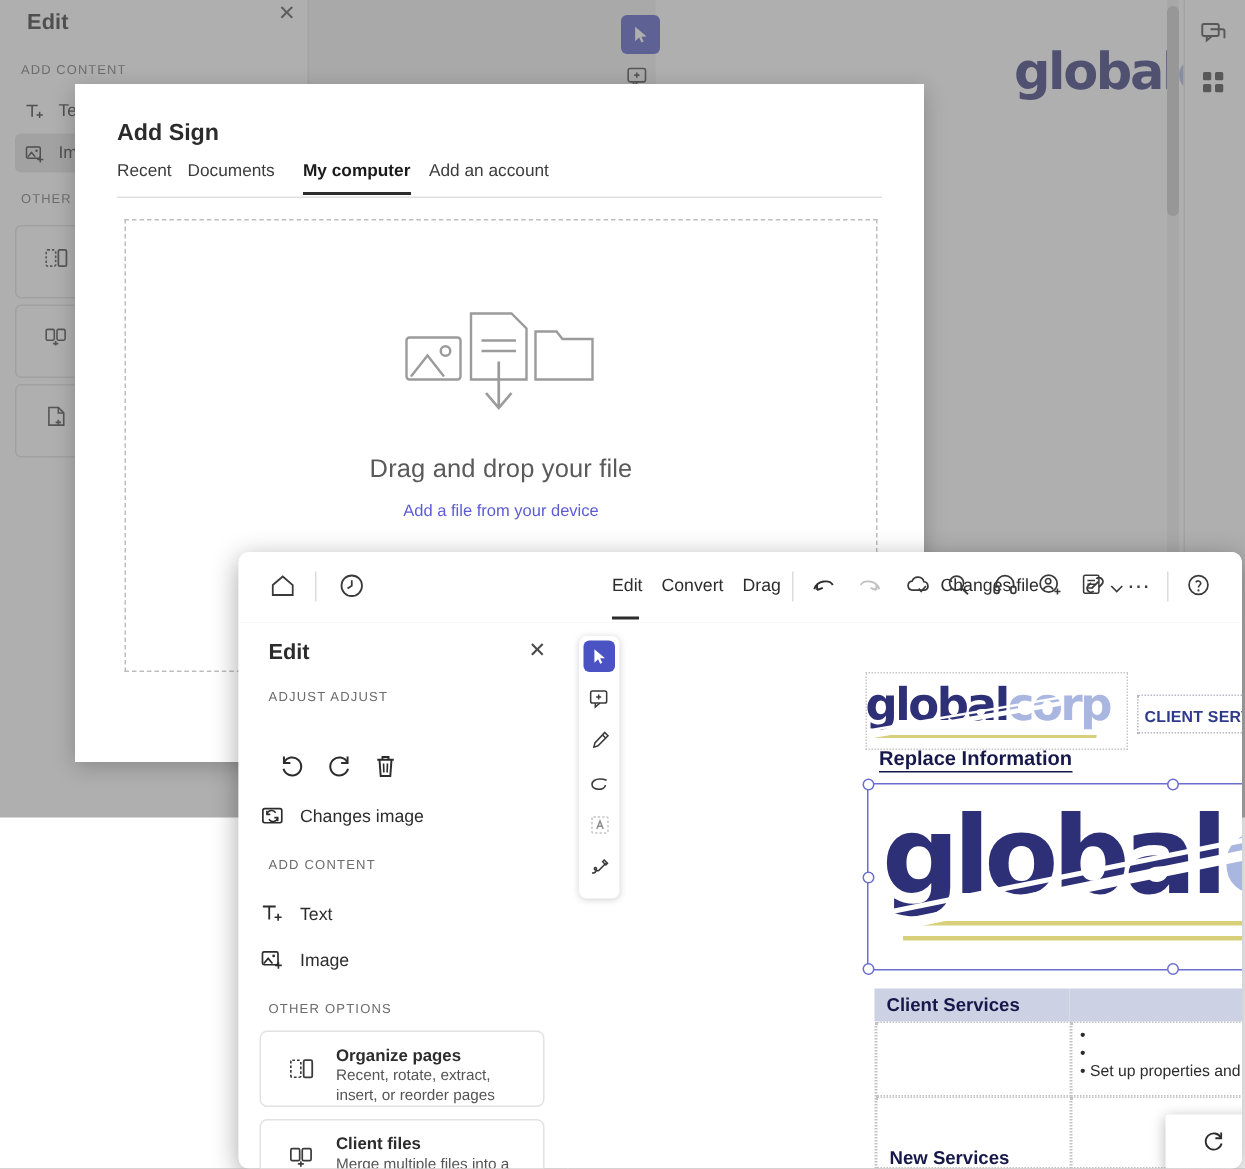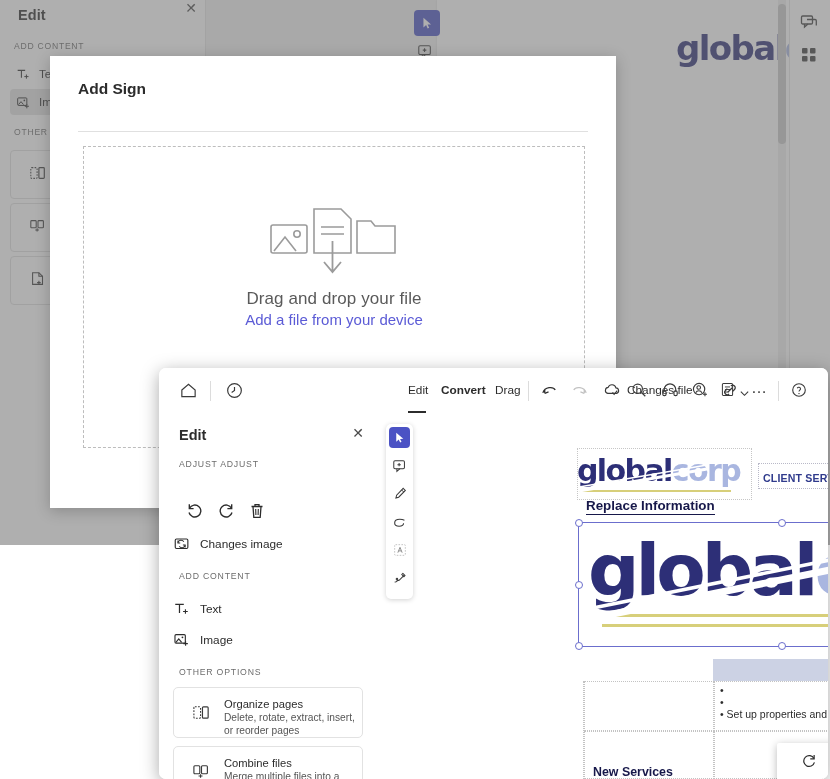--- a/index.html
+++ b/index.html
@@ -39,22 +39,22 @@
 
   
   #modal{position:absolute;left:50px;top:56px;width:566px;height:452px;background:#ffffff;box-shadow:0 3px 14px rgba(0,0,0,.22);}
   #modal-title{position:absolute;left:28px;top:24px;font-size:15.5px;font-weight:bold;color:#2c2c2c;}
   #modal-tabs{position:absolute;left:28px;top:52px;width:510px;height:28px;}
   .mtab{position:absolute;top:0;font-size:11.5px;color:#3c3c3c;padding-bottom:8px;white-space:nowrap;}
   .mtab.active{font-weight:bold;color:#1a1a1a;border-bottom:2px solid #2c2c2c;}
   #modal-tabs-rule{position:absolute;left:28px;top:75px;width:510px;height:1px;background:#e0e0e0;}
   #dropzone{position:absolute;left:33px;top:90px;width:500px;height:300px;border:1px dashed #bdbdbd;}
   #dz-inner{position:absolute;left:0;right:0;top:56px;display:flex;flex-direction:column;align-items:center;}
-  #dz-title{margin-top:8px;font-size:17px;color:#5a5a5a;letter-spacing:.1px;}
-  #dz-link{margin-top:2px;font-size:15px;color:#5b5bd6;}
+  #dz-title{margin-top:22px;font-size:17px;color:#5a5a5a;letter-spacing:.1px;}
+  #dz-link{margin-top:12px;font-size:11px;color:#5b5bd6;}
 
   
   #fg-window{
     position:absolute;left:159px;top:368px;width:669px;height:411px;background:#ffffff;
     border-radius:7px;overflow:hidden;
     box-shadow:0 4px 18px rgba(0,0,0,.34);
   }
   #fg-topbar{position:absolute;left:0;top:0;width:669px;height:47px;background:#ffffff;border-bottom:1px solid #e8e8e8;}
   .tb-ic{position:absolute;top:13px;}
   .tb-txt{position:absolute;top:15px;font-size:11.8px;color:#2c2c2c;white-space:nowrap;}
@@ -64,21 +64,21 @@
 
   #fg-left-panel{position:absolute;left:0;top:47px;width:219px;height:364px;background:#ffffff;border-right:1px solid #e8e8e8;}
   #fg-panel-title{position:absolute;left:20px;top:12px;font-size:14.5px;font-weight:bold;color:#2c2c2c;}
   #fg-panel-close{position:absolute;right:14px;top:10px;font-size:14px;color:#4a4a4a;}
   .fg-sec{position:absolute;left:20px;font-size:8.7px;letter-spacing:.8px;color:#6c6c6c;}
   .fg-adjust-ic{position:absolute;top:86px;}
   .fg-item{position:absolute;left:14px;display:flex;align-items:center;height:24px;}
   .fg-item .lbl{font-size:11.8px;color:#2c2c2c;margin-left:9px;}
   .fg-card{position:absolute;left:14px;width:190px;border:1px solid #e2e2e2;border-radius:5px;background:#fff;box-sizing:border-box;}
   .fg-card .cic{position:absolute;left:18px;top:15px;}
-  .fg-card .ct{position:absolute;left:50px;top:10px;font-size:11.2px;font-weight:normal;color:#2c2c2c;}
+  .fg-card .ct{position:absolute;left:50px;top:10px;font-size:11.2px;font-weight:bold;color:#2c2c2c;}
   .fg-card .cd{position:absolute;left:50px;top:24px;font-size:10.2px;color:#555;line-height:12.5px;width:132px;}
 
   #fg-doc{position:absolute;left:219px;top:47px;width:450px;height:364px;background:#ffffff;overflow:hidden;}
   #fg-vtoolbar{position:absolute;left:8px;top:9px;width:27px;height:175px;background:#ffffff;border-radius:5px;box-shadow:0 1px 5px rgba(0,0,0,.18);}
   .vt{position:absolute;left:3px;width:21px;height:21px;display:flex;align-items:center;justify-content:center;border-radius:4px;}
   .vt.active{background:#4b52c4;}
 
   
   #doc-logo-small{position:absolute;left:199px;top:38px;}
   #doc-csa{position:absolute;left:385px;top:57px;font-size:10.6px;font-weight:bold;color:#2f3a8c;letter-spacing:.15px;white-space:nowrap;}
@@ -205,20 +205,26 @@
       </span>
     </div>
   </div>
 </div>
 
 <div id="dim"></div>
 
 <div id="modal">
   <div id="modal-title">Add Sign</div>
 
+  <div id="modal-tabs">
+    <div class="mtab" style="left:0;">Recent</div>
+    <div class="mtab" style="left:47px;">Documents</div>
+    <div class="mtab active" style="left:124px;">My computer</div>
+    <div class="mtab" style="left:208px;">Add an account</div>
+  </div>
   <div id="modal-tabs-rule"></div>
 
   <div id="dropzone">
     <div id="dz-inner">
       <svg width="130" height="78" viewBox="0 0 130 78">
 
         <g>
           <rect x="2" y="22" width="36" height="28" rx="2" fill="none" stroke="#9b9b9b" stroke-width="1.6"></rect>
           <circle cx="28" cy="31" r="3.2" fill="none" stroke="#9b9b9b" stroke-width="1.6"></circle>
           <path d="M5 48 L16 34 L27 48" fill="none" stroke="#9b9b9b" stroke-width="1.6"></path>
@@ -251,21 +257,21 @@
     <div class="tb-div" style="left:51px;"></div>
     <div class="tb-ic" style="left:66px;">
       <svg width="19" height="19" viewBox="0 0 20 20">
         <circle cx="10" cy="10" r="7.2" fill="none" stroke="#3a3a3a" stroke-width="1.25"></circle>
         <path d="M10 6.2 L10 10 L7 12" fill="none" stroke="#3a3a3a" stroke-width="1.25"></path>
       </svg>
     </div>
 
     <div class="tb-txt active" style="left:249px;">Edit</div>
     <div id="tb-edit-underline"></div>
-    <div class="tb-txt" style="left:282px;font-weight:bold;">Convert</div>
+    <div class="tb-txt" style="left:282px;">Convert</div>
     <div class="tb-txt" style="left:336px;">Drag</div>
 
     <div class="tb-div" style="left:369px;"></div>
 
     <div class="tb-ic" style="left:381px;">
       <svg width="19" height="19" viewBox="0 0 20 20">
         <path d="M5 9 L5 13 M3 12.5 C5 6 14 5.5 16 9.5" fill="none" stroke="#2f2f2f" stroke-width="1.35"></path>
         <path d="M5 13 L9 11.5" fill="none" stroke="#2f2f2f" stroke-width="1.35"></path>
       </svg>
     </div>
@@ -396,32 +402,32 @@
     <div class="fg-sec" style="top:252px;">OTHER OPTIONS</div>
 
     <div class="fg-card" style="top:272px;height:51px;">
       <span class="cic">
         <svg width="19" height="19" viewBox="0 0 20 20">
           <rect x="2" y="4" width="7" height="12" rx="1" fill="none" stroke="#3a3a3a" stroke-width="1.15" stroke-dasharray="1.9 1.4"></rect>
           <rect x="11" y="4" width="6" height="12" rx="1" fill="none" stroke="#3a3a3a" stroke-width="1.25"></rect>
         </svg>
       </span>
       <span class="ct">Organize pages</span>
-      <span class="cd">Delete, rotate, extract, insert, or reorder pages</span>
+      <span class="cd">Recent, rotate, extract, insert, or reorder pages</span>
     </div>
 
     <div class="fg-card" style="top:331px;height:51px;">
       <span class="cic">
         <svg width="19" height="19" viewBox="0 0 20 20">
           <rect x="2" y="4" width="6.2" height="8.4" rx="1" fill="none" stroke="#3a3a3a" stroke-width="1.2"></rect>
           <rect x="10" y="4" width="6.2" height="8.4" rx="1" fill="none" stroke="#3a3a3a" stroke-width="1.2"></rect>
           <path d="M9 12.8 L9 16.6 M6.9 14.7 L11.1 14.7" stroke="#3a3a3a" stroke-width="1.2"></path>
         </svg>
       </span>
-      <span class="ct">Combine files</span>
+      <span class="ct">Client files</span>
       <span class="cd">Merge multiple files into a</span>
     </div>
   </div>
 
   <div id="fg-doc">
 
     <div class="dotted-ph" style="left:199px;top:33px;width:175px;height:52px;"></div>
     <div id="doc-csa-box"></div>
 
     <div id="doc-logo-small">
@@ -451,20 +457,23 @@
       <div class="handle" style="left:199px;top:-4px;"></div>
 
       <div class="handle" style="left:-4px;top:58px;"></div>
 
       <div class="handle" style="left:-4px;bottom:-4px;"></div>
       <div class="handle" style="left:199px;bottom:-4px;"></div>
 
     </div>
 
     <div id="doc-services-row"></div>
+    <div id="doc-services-hdr">
+      <span class="t">Client Services</span>
+    </div>
 
     <div id="doc-table-body">
       <div class="tcell" style="left:0;top:0;width:130px;height:50px;"></div>
       <div class="tcell" style="left:130px;top:0;width:295px;height:50px;"></div>
       <div class="tcell" style="left:0;top:50px;width:130px;height:48px;"></div>
       <div class="tcell" style="left:130px;top:50px;width:295px;height:48px;"></div>
       <div class="bullet" style="left:136px;top:3px;">•</div>
       <div class="bullet" style="left:136px;top:15px;">•</div>
       <div class="bullet" style="left:136px;top:27px;">•&nbsp;<span>Set up properties and processes</span></div>
     </div>

